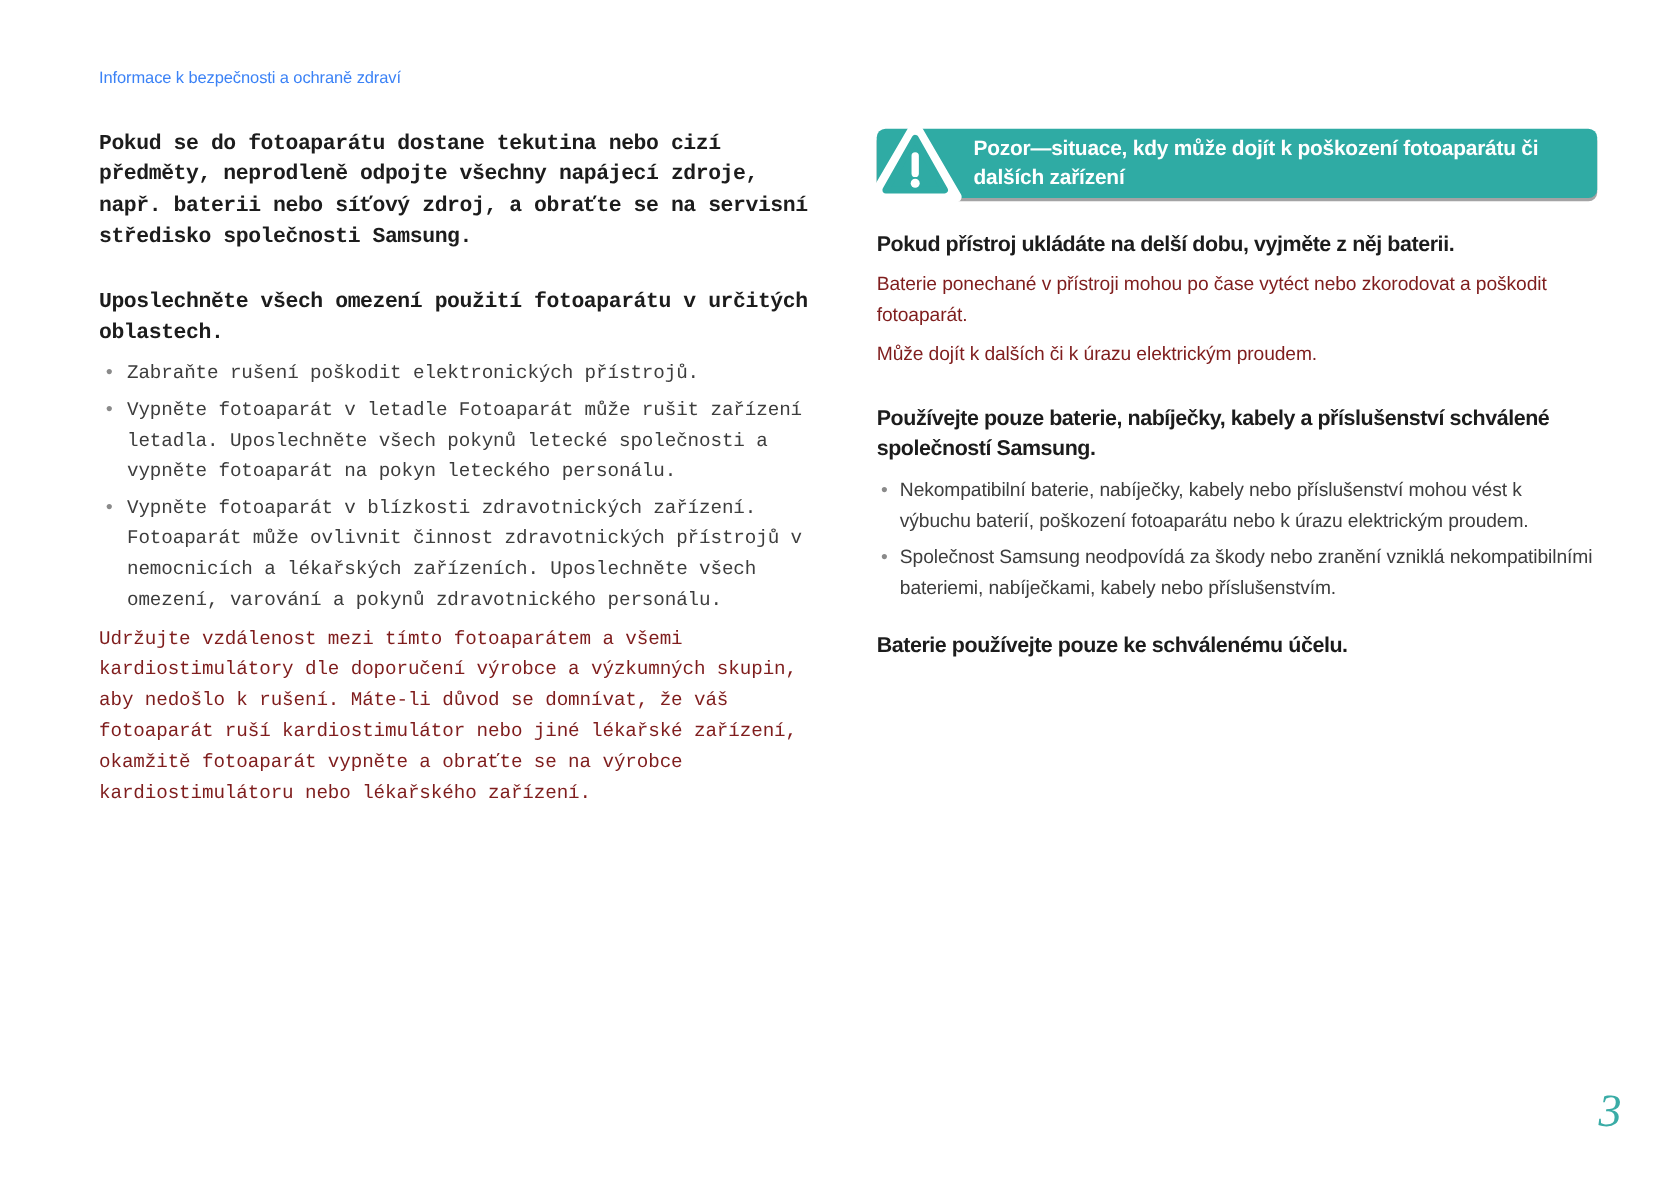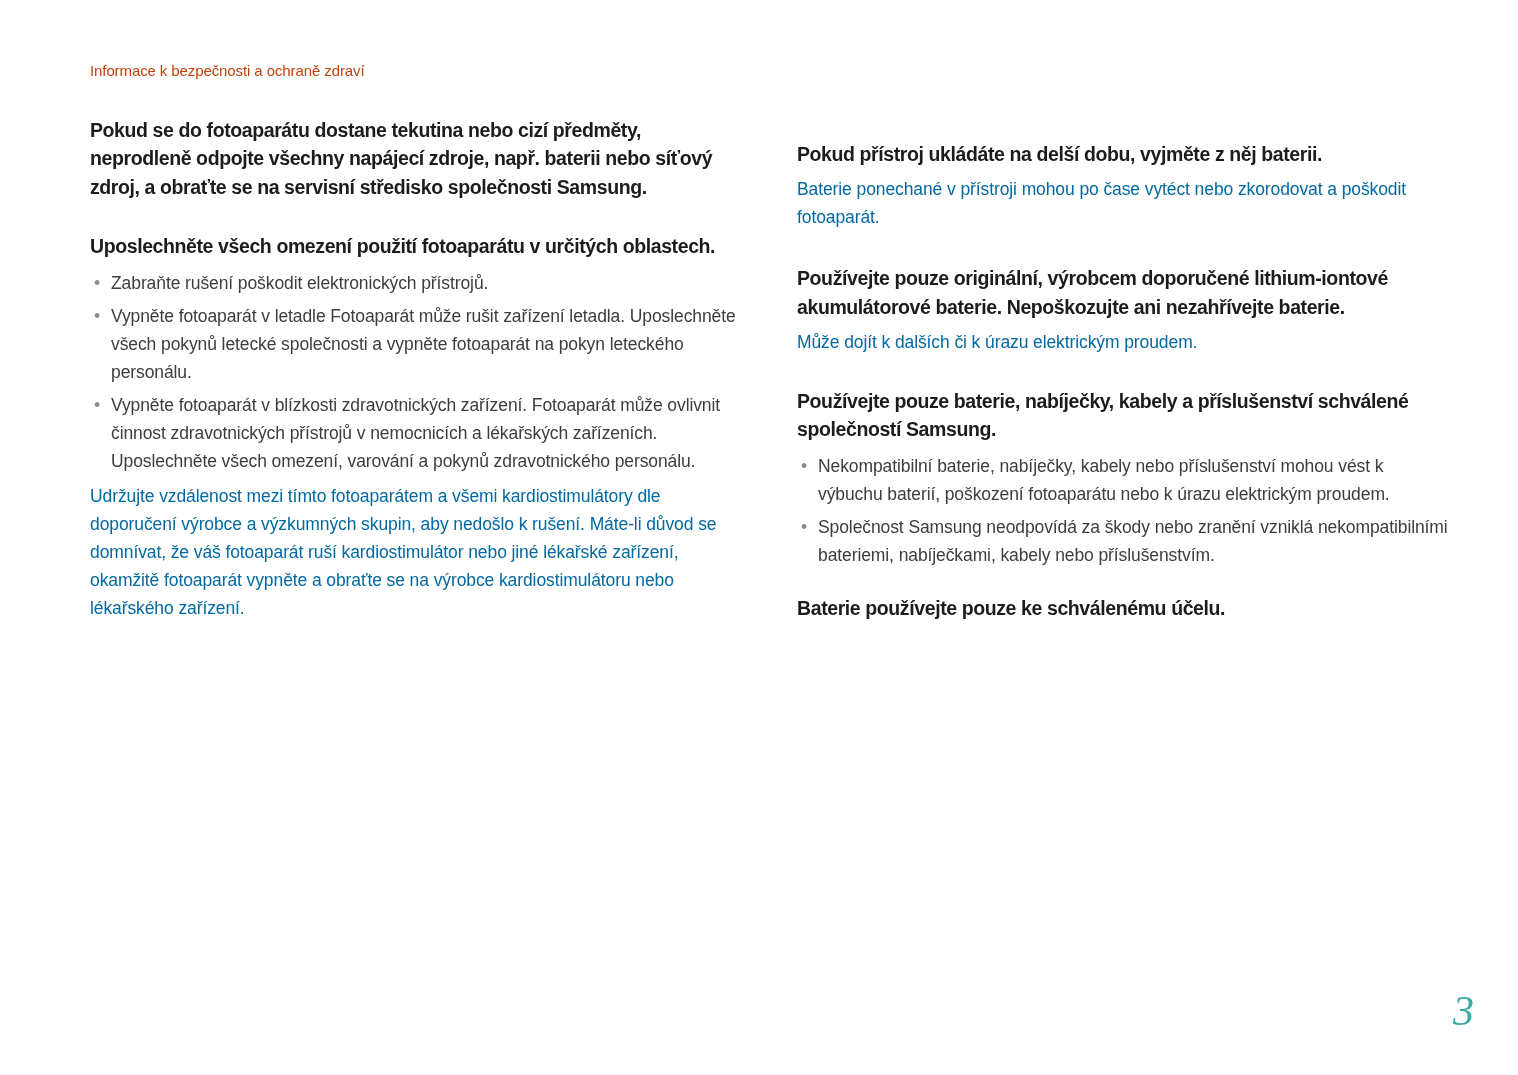--- a/index.html
+++ b/index.html
@@ -10,37 +10,37 @@
     height: 1075px;
     background: #ffffff;
     font-family: "Liberation Sans", sans-serif;
     overflow: hidden;
     letter-spacing: -0.1px;
   }
   .running-header {
     position: absolute;
     left: 90px; top: 62px;
     font-size: 15px;
-    color: #c2410c;
+    color: #3b82f6;
   }
   .col { position: absolute; top: 112px; }
-  .col-left  { left: 90px;  width: 650px; }
+  .col-left  { left: 90px;  width: 650px; font-family: Liberation Mono, monospace; }
   .col-right { left: 797px; width: 655px; }
 
   .lead, .heading {
     font-weight: 700;
     font-size: 19.5px;
     letter-spacing: -0.4px;
     color: #1c1c1c;
     line-height: 1.45;
   }
   .lead { margin-top: 4px; }
   .body {
     font-size: 17.5px;
-    color: #0369a1;
+    color: #7f1d1d;
     line-height: 1.6;
     margin-top: 7px;
   }
   .bullets { margin-top: 9px; }
   .bullet {
     display: flex;
     gap: 11px;
     font-size: 17.5px;
     color: #3d3d3d;
     line-height: 1.6;
@@ -114,25 +114,33 @@
         <span>Vypněte fotoaparát v blízkosti zdravotnických zařízení. Fotoaparát může ovlivnit činnost zdravotnických přístrojů v nemocnicích a lékařských zařízeních. Uposlechněte všech omezení, varování a pokynů zdravotnického personálu.</span>
       </div>
     </div>
 
     <p class="body">Udržujte vzdálenost mezi tímto fotoaparátem a všemi kardiostimulátory dle doporučení výrobce a výzkumných skupin, aby nedošlo k rušení. Máte-li důvod se domnívat, že váš fotoaparát ruší kardiostimulátor nebo jiné lékařské zařízení, okamžitě fotoaparát vypněte a obraťte se na výrobce kardiostimulátoru nebo lékařského zařízení.</p>
 
   </div>
 
   <div class="col col-right">
 
+    <div class="banner">
+      <svg class="warn-icon" viewBox="0 0 96 90" aria-hidden="true">
+        <path d="M48 9 L90 81 L6 81 Z" fill="#ffffff" stroke="#ffffff" stroke-width="11" stroke-linejoin="round"></path>
+        <path d="M48 21 L78 74 L18 74 Z" fill="#2faba4" stroke="#2faba4" stroke-width="7" stroke-linejoin="round"></path>
+        <line x1="48" y1="39" x2="48" y2="57" stroke="#ffffff" stroke-width="7.5" stroke-linecap="round"></line>
+        <circle cx="48" cy="67" r="4.6" fill="#ffffff"></circle>
+      </svg>
+      <div class="banner-text">Pozor—situace, kdy může dojít k poškození fotoaparátu či dalších zařízení</div>
+    </div>
 
     <h2 class="heading mt-28">Pokud přístroj ukládáte na delší dobu, vyjměte z něj baterii.</h2>
     <p class="body">Baterie ponechané v přístroji mohou po čase vytéct nebo zkorodovat a poškodit fotoaparát.</p>
 
-    <h2 class="heading mt-33">Používejte pouze originální, výrobcem doporučené lithium-iontové akumulátorové baterie. Nepoškozujte ani nezahřívejte baterie.</h2>
     <p class="body">Může dojít k dalších či k úrazu elektrickým proudem.</p>
 
     <h2 class="heading mt-31">Používejte pouze baterie, nabíječky, kabely a příslušenství schválené společností Samsung.</h2>
     <div class="bullets">
       <div class="bullet">
         <span class="marker">•</span>
         <span>Nekompatibilní baterie, nabíječky, kabely nebo příslušenství mohou vést k výbuchu baterií, poškození fotoaparátu nebo k úrazu elektrickým proudem.</span>
       </div>
       <div class="bullet">
         <span class="marker">•</span>

